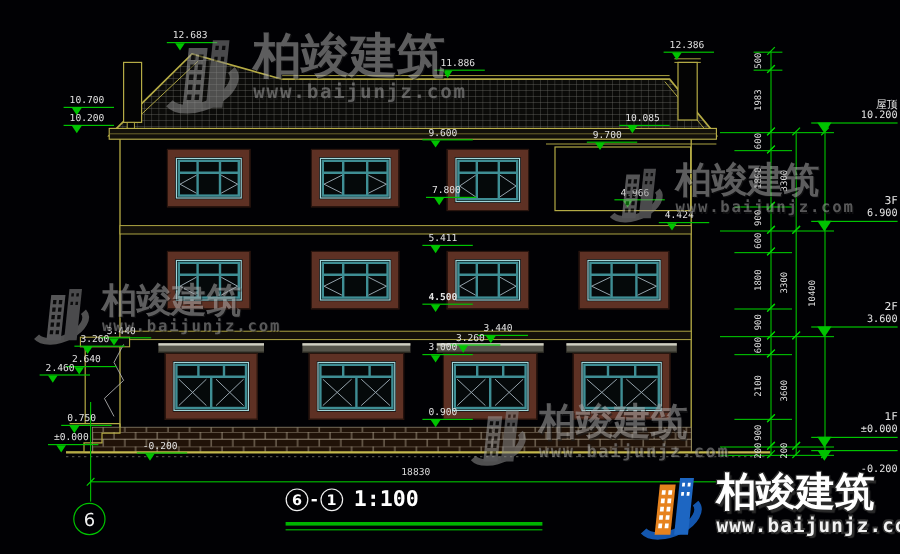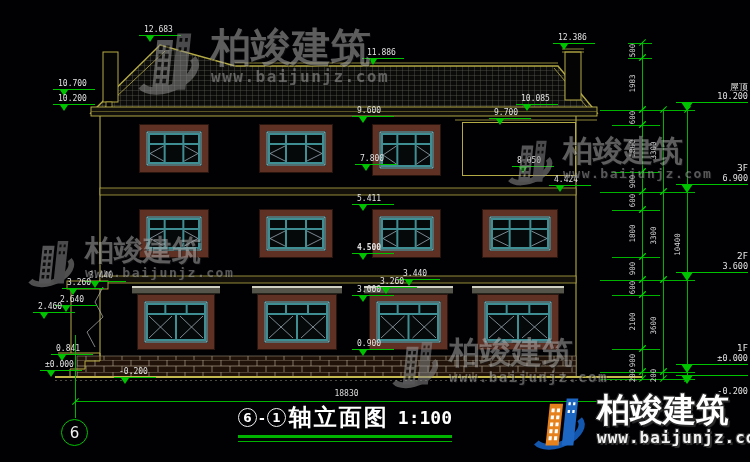--- a/index.html
+++ b/index.html
@@ -117,21 +117,20 @@
     <path d="M58,353 H100" stroke="#b5ab45" stroke-width="1"></path>
     <path d="M100,353 V361 H85 V369 H70 V377 H55" stroke="#b5ab45" stroke-width="1" fill="none"></path>
   </svg>
 
   <div class="panel" style="left: 462px; top: 122px; width: 114px; height: 54px;"></div>
 
   <div class="titlebar">
     <span class="tcir">6</span>
     <span class="tdash">-</span>
     <span class="tcir">1</span>
-    <span class="tname">轴立面图</span>
     <span class="tscale">1:100</span>
   </div>
   <div class="u-thick"></div>
   <div class="u-thin"></div>
 
   <div class="bubble" style="left:61px;top:419px;">6</div>
 <div class="marker" style="left: 139px; top: 26px;">
       <span class="mtext">12.683</span>
       <div class="mline"></div>
       <div class="mtri"></div>
@@ -165,21 +164,21 @@
       <span class="mtext">10.085</span>
       <div class="mline"></div>
       <div class="mtri"></div>
     </div>
     <div class="marker" style="left: 489px; top: 109px;">
       <span class="mtext">9.700</span>
       <div class="mline"></div>
       <div class="mtri"></div>
     </div>
     <div class="marker" style="left: 512px; top: 157px;">
-      <span class="mtext">8.050</span>
+      <span class="mtext">4.966</span>
       <div class="mline"></div>
       <div class="mtri"></div>
     </div>
     <div class="marker" style="left: 549px; top: 176px;">
       <span class="mtext">4.424</span>
       <div class="mline"></div>
       <div class="mtri"></div>
     </div>
     <div class="marker" style="left: 355px; top: 155px;">
       <span class="mtext">7.800</span>
@@ -230,21 +229,21 @@
       <span class="mtext">2.640</span>
       <div class="mline"></div>
       <div class="mtri"></div>
     </div>
     <div class="marker" style="left: 33px; top: 303px;">
       <span class="mtext">2.460</span>
       <div class="mline"></div>
       <div class="mtri"></div>
     </div>
     <div class="marker" style="left: 51px; top: 345px;">
-      <span class="mtext">0.841</span>
+      <span class="mtext">0.750</span>
       <div class="mline"></div>
       <div class="mtri"></div>
     </div>
     <div class="marker" style="left: 40px; top: 361px;">
       <span class="mtext">±0.000</span>
       <div class="mline"></div>
       <div class="mtri"></div>
     </div>
     <div class="marker" style="left: 114px; top: 368px;">
       <span class="mtext">-0.200</span>

